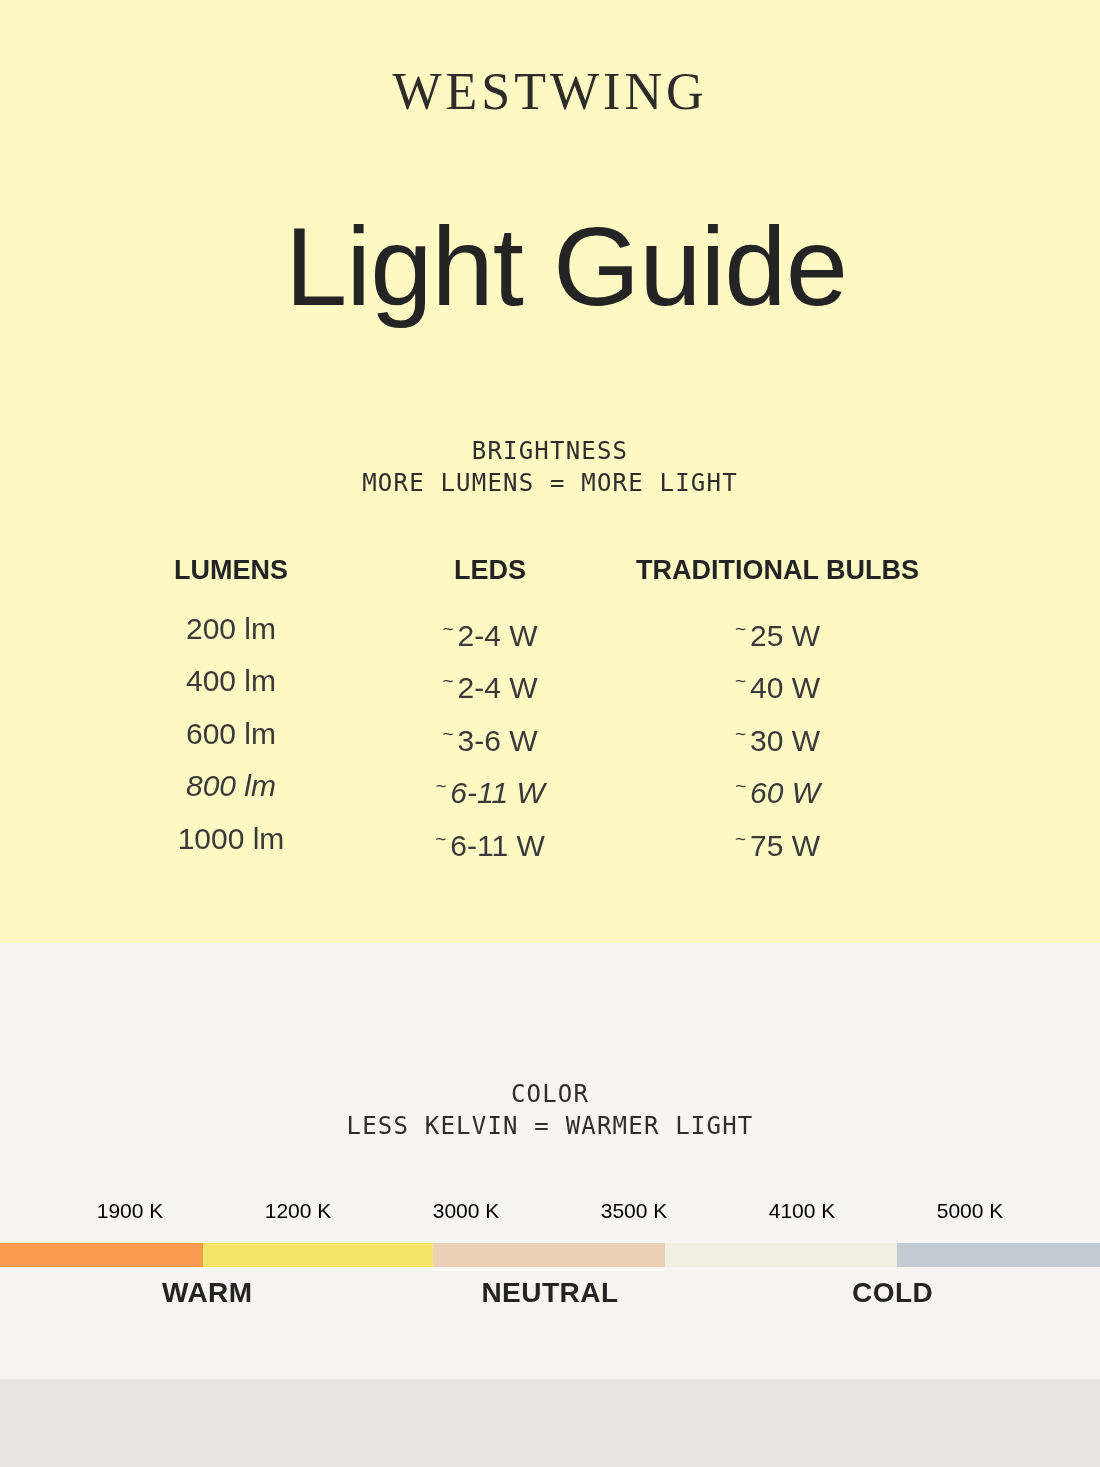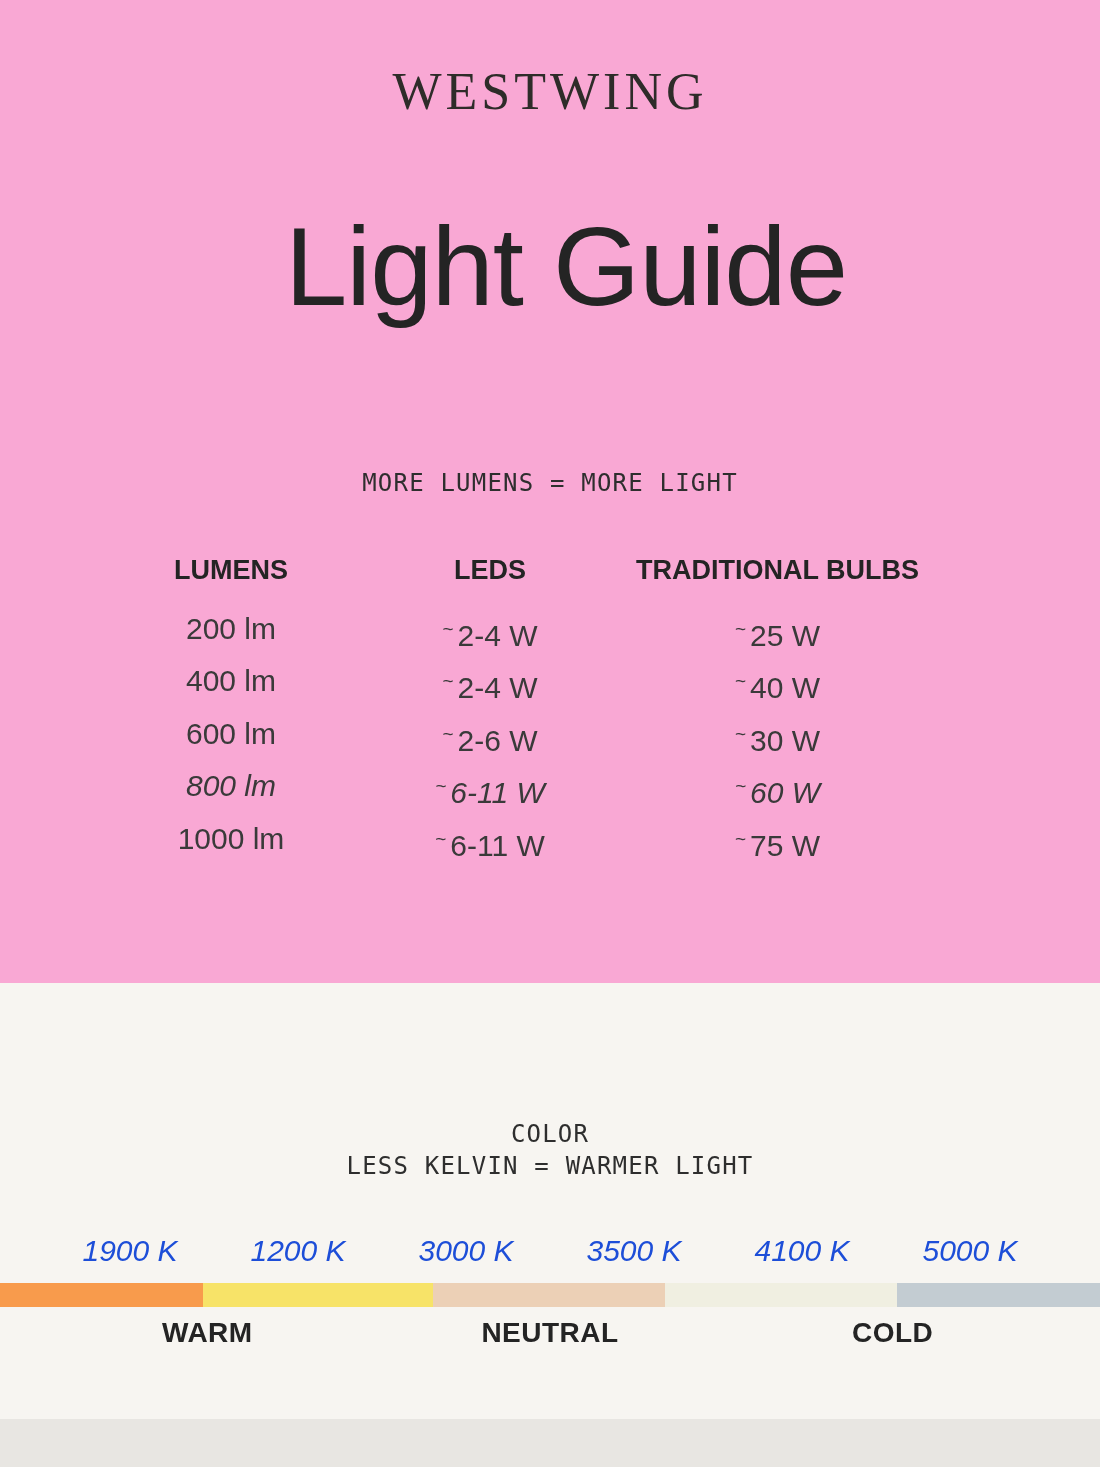--- a/index.html
+++ b/index.html
@@ -6,21 +6,21 @@
   .page {
     position:relative;
     width:1100px; height:1467px;
     margin:0 auto;
     overflow:hidden;
     font-family:"Liberation Sans", sans-serif;
     color:#2b2b2b;
   }
   section { position:absolute; left:0; width:1100px; }
   .top    { top:0;   height:983px; }
-  .bottom { top:983px; height:436px; }
+  .bottom { top:943px; height:436px; }
 
   .abs { position:absolute; left:0; width:100%; text-align:center; }
 
   
   .brand {
     top:66px;
     font-family:"Liberation Serif", serif;
     font-size:52px; line-height:1.0;
     letter-spacing:4px;
     color:#2e2c29;
@@ -66,22 +66,22 @@
   .c-head { top:135px; }
   .c-sub  { top:167px; }
 
   .kelvin-row {
     position:absolute; top:250px; left:0; width:1100px;
     padding:0 46px; box-sizing:border-box;
     display:flex;
   }
   .kelvin-row span {
     flex:1; text-align:center;
-    font-size:30px; font-weight:400; color:#1d4ed8;
-    line-height:36px; white-space:nowrap;font-style:italic;
+    font-size:21px; font-weight:400; color:#000000;
+    line-height:36px; white-space:nowrap;
   }
 
   .bar {
     position:absolute; top:300px; left:0; width:1100px; height:24px;
     display:flex;
   }
   .bar .seg { height:100%; }
   .w0 { width:18.45%; } .w1 { width:20.90%; } .w2 { width:21.10%; }
   .w3 { width:21.10%; } .w4 { width:18.45%; }
 
@@ -95,26 +95,27 @@
     flex:1; text-align:center;
     font-size:28px; font-weight:700; color:#242424;
     line-height:34px; letter-spacing:0.5px;
   }
 </style>
 </head>
 <body>
 
 <div class="page">
 
-  <section class="top" style="background-color: #f9a8d4;">
+  <section class="top" style="background-color: #fef9c3;">
 
     <div class="abs brand">WESTWING</div>
 
     <h1 class="abs title">Light Guide</h1>
 
+    <div class="abs mono b-head">BRIGHTNESS</div>
     <div class="abs mono b-sub">MORE LUMENS = MORE LIGHT</div>
 
     <div class="thead">
       <div class="cell c1 th">LUMENS</div>
       <div class="cell c2 th">LEDS</div>
       <div class="cell c3 th">TRADITIONAL BULBS</div>
     </div>
 
     <div class="trow r0">
       <div class="cell c1 td">200 lm</div>
@@ -123,21 +124,21 @@
     </div>
 
     <div class="trow r1">
       <div class="cell c1 td">400 lm</div>
       <div class="cell c2 td"><span class="tilde">~</span><span>2-4 W</span></div>
       <div class="cell c3 td"><span class="tilde">~</span><span>40 W</span></div>
     </div>
 
     <div class="trow r2">
       <div class="cell c1 td">600 lm</div>
-      <div class="cell c2 td"><span class="tilde">~</span><span>2-6 W</span></div>
+      <div class="cell c2 td"><span class="tilde">~</span><span>3-6 W</span></div>
       <div class="cell c3 td"><span class="tilde">~</span><span>30 W</span></div>
     </div>
 
     <div class="trow r3">
       <div class="cell c1 td">800 lm</div>
       <div class="cell c2 td"><span class="tilde">~</span><span>6-11 W</span></div>
       <div class="cell c3 td"><span class="tilde">~</span><span>60 W</span></div>
     </div>
 
     <div class="trow r4">

